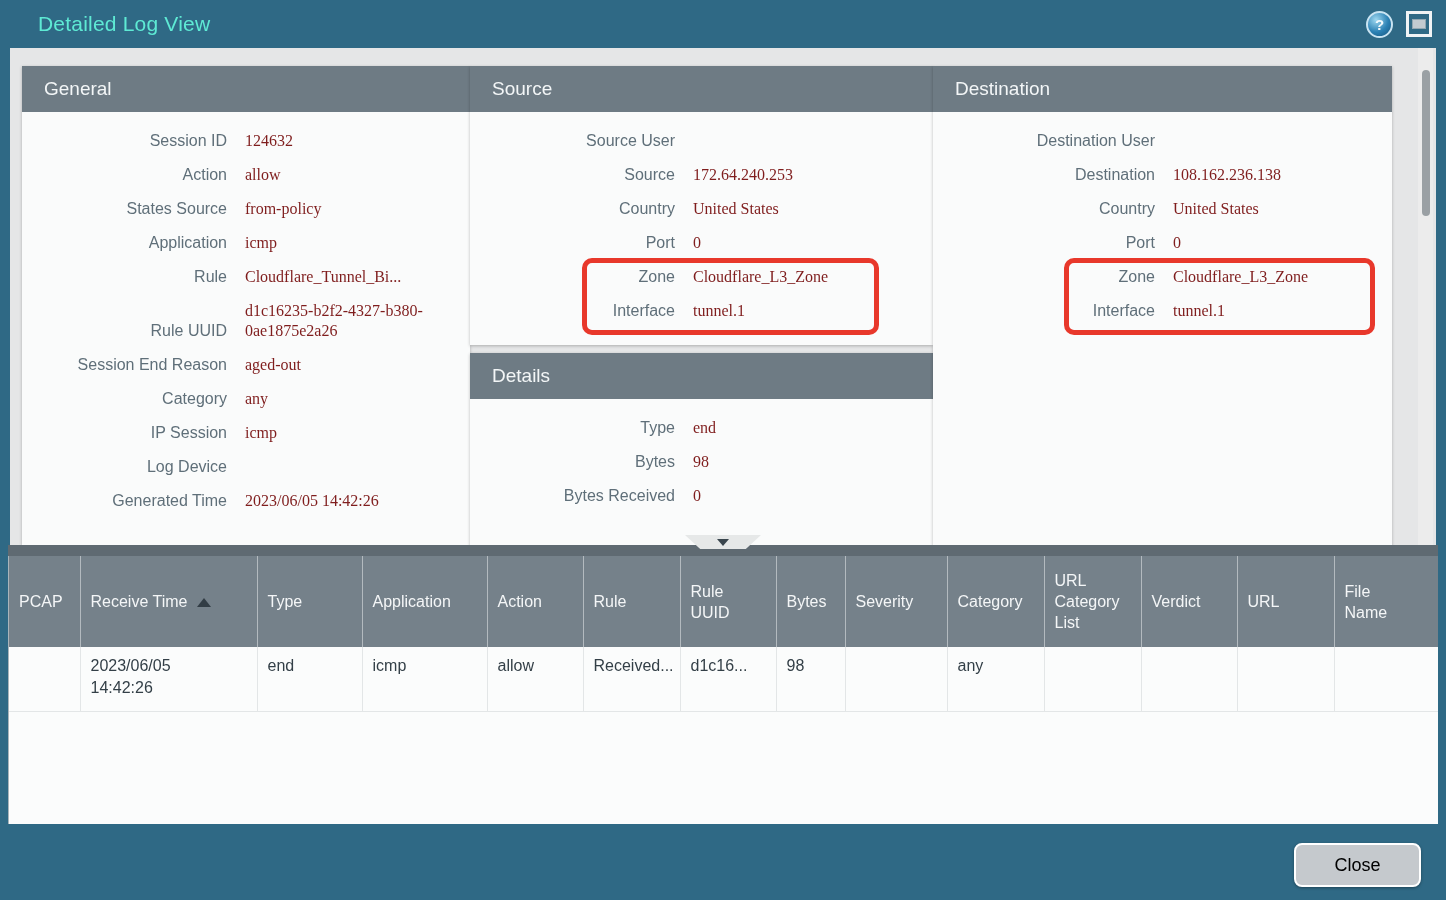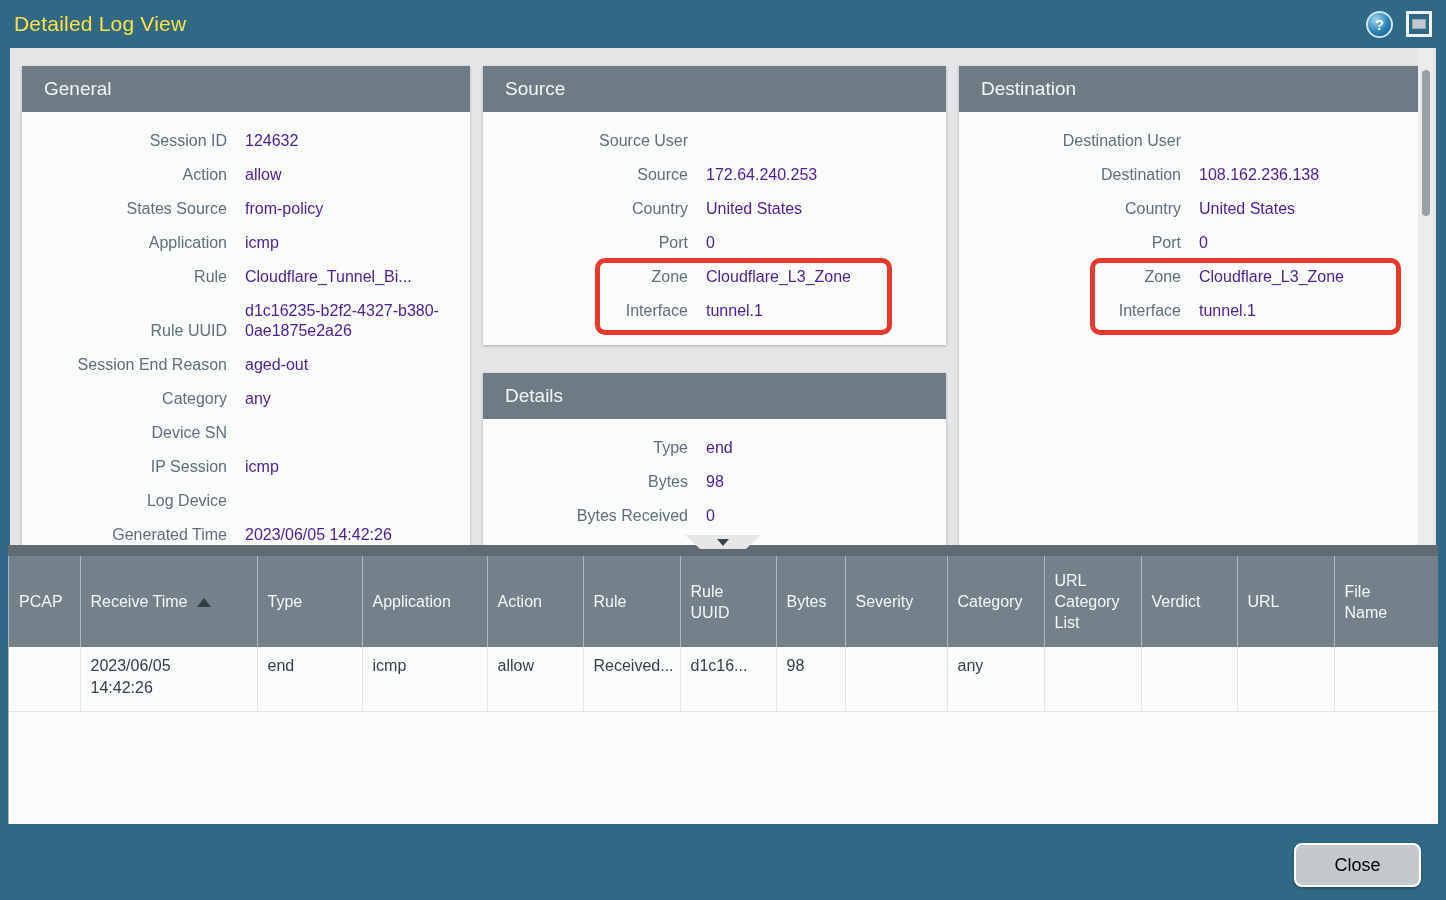--- a/index.html
+++ b/index.html
@@ -10,51 +10,51 @@
     --close-button-bg:#c5c9cd;
   }
   *{margin:0;padding:0;box-sizing:border-box;}
   html,body{width:1446px;height:900px;overflow:hidden;}
   body{
     background:var(--chrome-teal);
     font-family:"Liberation Sans","DejaVu Sans",sans-serif;
   }
   
   .titlebar{height:48px;display:flex;align-items:center;padding:0 14px;}
-  .title{color:#fde047;font-size:21px;letter-spacing:.2px;}
+  .title{color:#5eead4;font-size:21px;letter-spacing:.2px;margin-left:24px;}
   .titlebar-icons{margin-left:auto;display:flex;gap:13px;align-items:center;}
   .help-icon{
     width:27px;height:27px;border-radius:50%;
     background:radial-gradient(circle at 35% 30%,#9fd8f0,#2b81b4 55%,#14537a);
     border:2px solid #c9e4f2;display:flex;align-items:center;justify-content:center;
     color:#f2fafd;font-size:15px;font-weight:bold;cursor:pointer;
   }
   .maximize-icon{width:26px;height:26px;border:3px solid #f0f3f5;display:flex;
     align-items:center;justify-content:center;cursor:pointer;}
   .maxi-inner{width:14px;height:10px;background:#c2cad0;border:1px solid #93a7b2;}
   
   .upper{
     height:497px;margin:0 10px;background:#e5e6e7;position:relative;
-    padding:18px 0 0 12px;overflow:hidden;display:flex;gap:13px;
+    padding:18px 0 0 12px;overflow:hidden;display:flex;
   }
   .panel{background:#fafbfb;box-shadow:0 1px 3px rgba(0,0,0,.25);}
   .panel-header{
     height:46px;background:var(--panel-header);color:#f3f6f7;font-size:19px;
     display:flex;align-items:center;padding:0 22px;flex:0 0 auto;
   }
   .panel-body{padding:12px 14px 0 0;position:relative;}
   .field-row{display:flex;align-items:flex-end;min-height:34px;
     padding:7px 0;line-height:20px;font-size:16px;}
   .field-label{flex:0 0 205px;text-align:right;color:#5f6f79;}
-  .field-value{margin-left:18px;flex:1;color:#4c1d95;overflow-wrap:break-word;}
+  .field-value{margin-left:18px;flex:1;color:#7f1d1d;overflow-wrap:break-word;font-family:Liberation Serif, serif;}
   .panel-general{flex:0 0 448px;}
   .col2{flex:0 0 463px;display:flex;flex-direction:column;}
   .panel-source{flex:0 0 auto;}
   .panel-source .panel-body{height:233px;}
-  .panel-details{margin-top:28px;flex:0 0 auto;}
+  .panel-details{margin-top:8px;flex:0 0 auto;}
   .panel-details .panel-body{height:160px;}
   .panel-destination{flex:0 0 459px;height:553px;display:flex;flex-direction:column;}
   .panel-destination .panel-body{height:430px;margin-left:17px;}
   .ring{position:absolute;border:5px solid var(--highlight-red);border-radius:10px;
     pointer-events:none;z-index:2;}
   .ring-source{left:112px;top:146px;width:297px;height:77px;}
   .ring-dest{left:114px;top:146px;width:311px;height:77px;}
   .scrollbar{position:absolute;top:0;right:3px;width:15px;height:100%;background:#ececec;}
   .scroll-thumb{position:absolute;top:22px;left:4px;width:8px;height:146px;
     background:#9aa0a4;border-radius:4px;}
@@ -136,24 +136,20 @@
           <div class="field-label">Rule UUID</div>
           <div class="field-value">d1c16235-b2f2-4327-b380-0ae1875e2a26</div>
         </div>
         <div class="field-row">
           <div class="field-label">Session End Reason</div>
           <div class="field-value">aged-out</div>
         </div>
         <div class="field-row">
           <div class="field-label">Category</div>
           <div class="field-value">any</div>
-        </div>
-        <div class="field-row">
-          <div class="field-label">Device SN</div>
-          <div class="field-value"></div>
         </div>
         <div class="field-row">
           <div class="field-label">IP Session</div>
           <div class="field-value">icmp</div>
         </div>
         <div class="field-row">
           <div class="field-label">Log Device</div>
           <div class="field-value"></div>
         </div>
         <div class="field-row">

